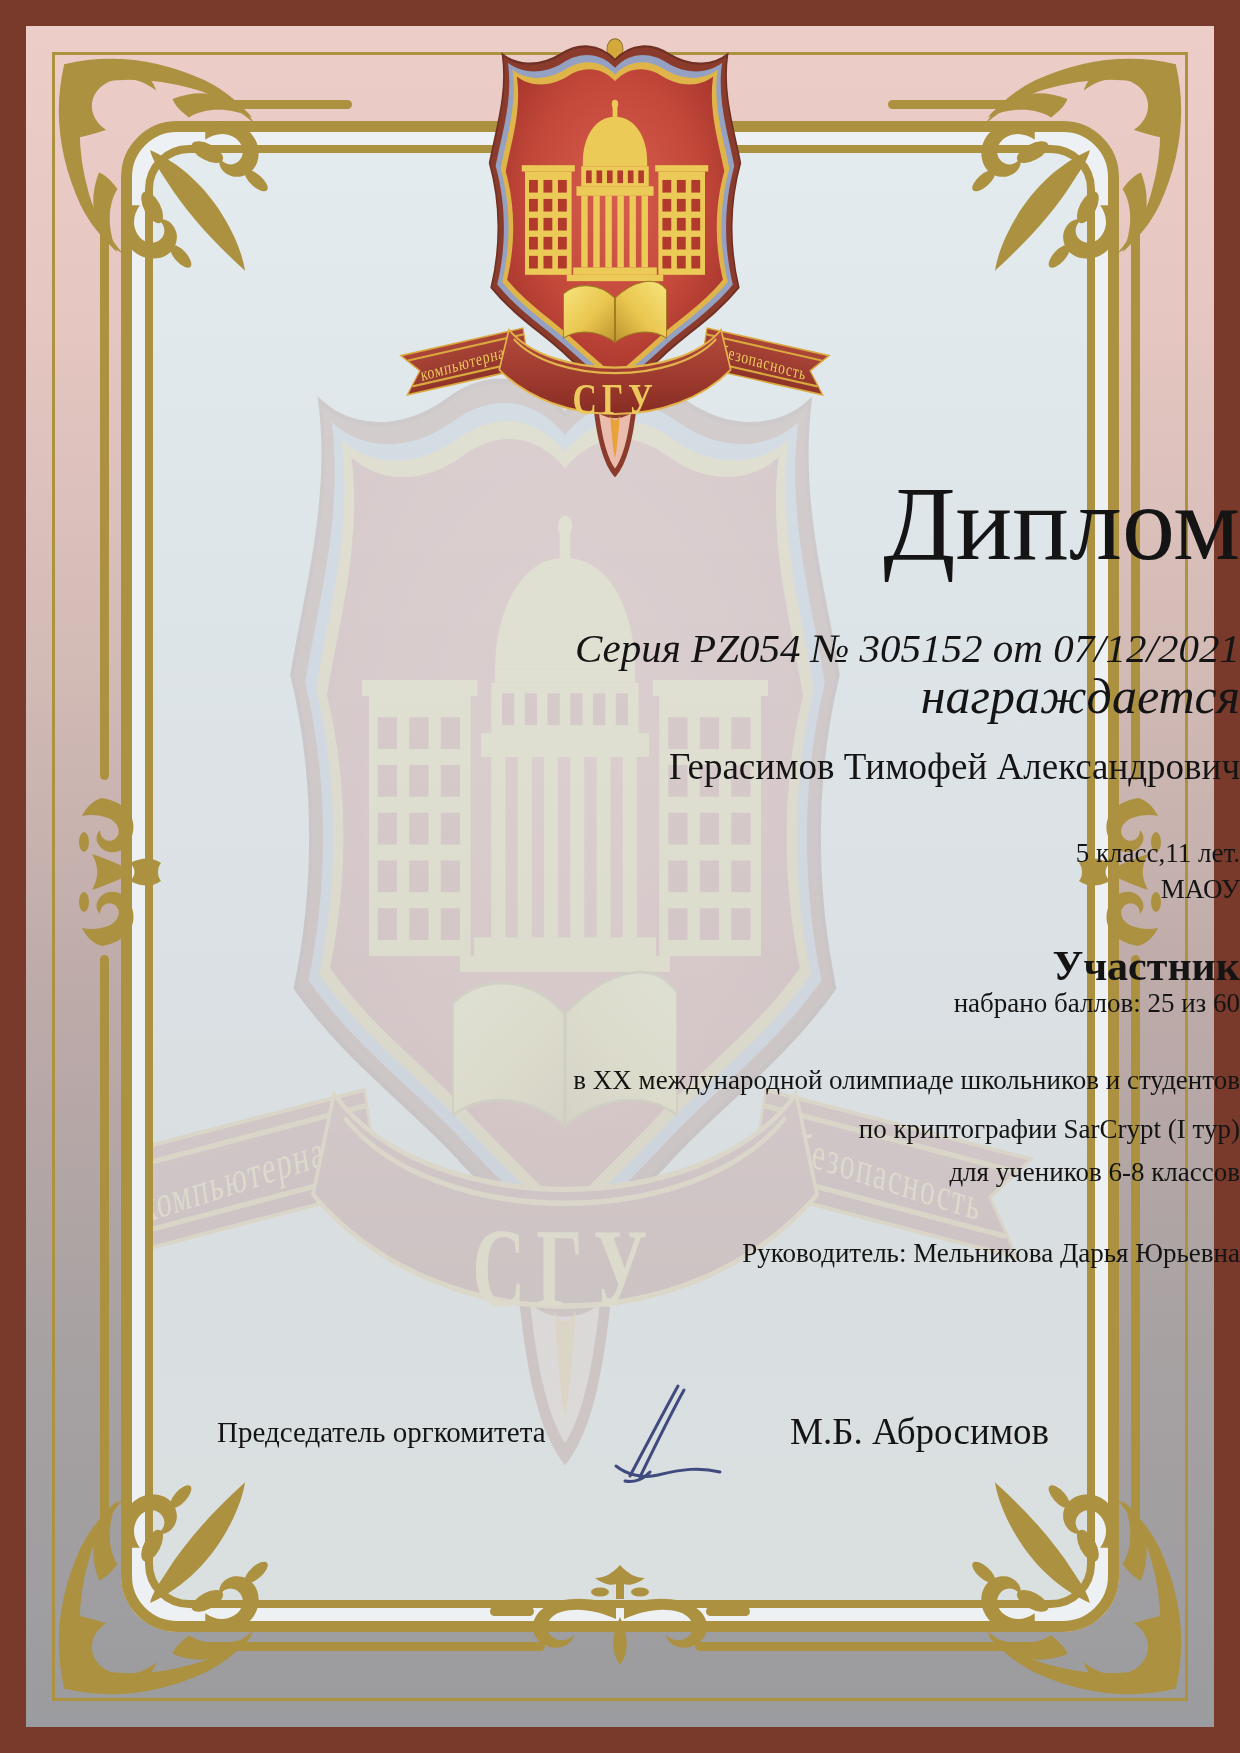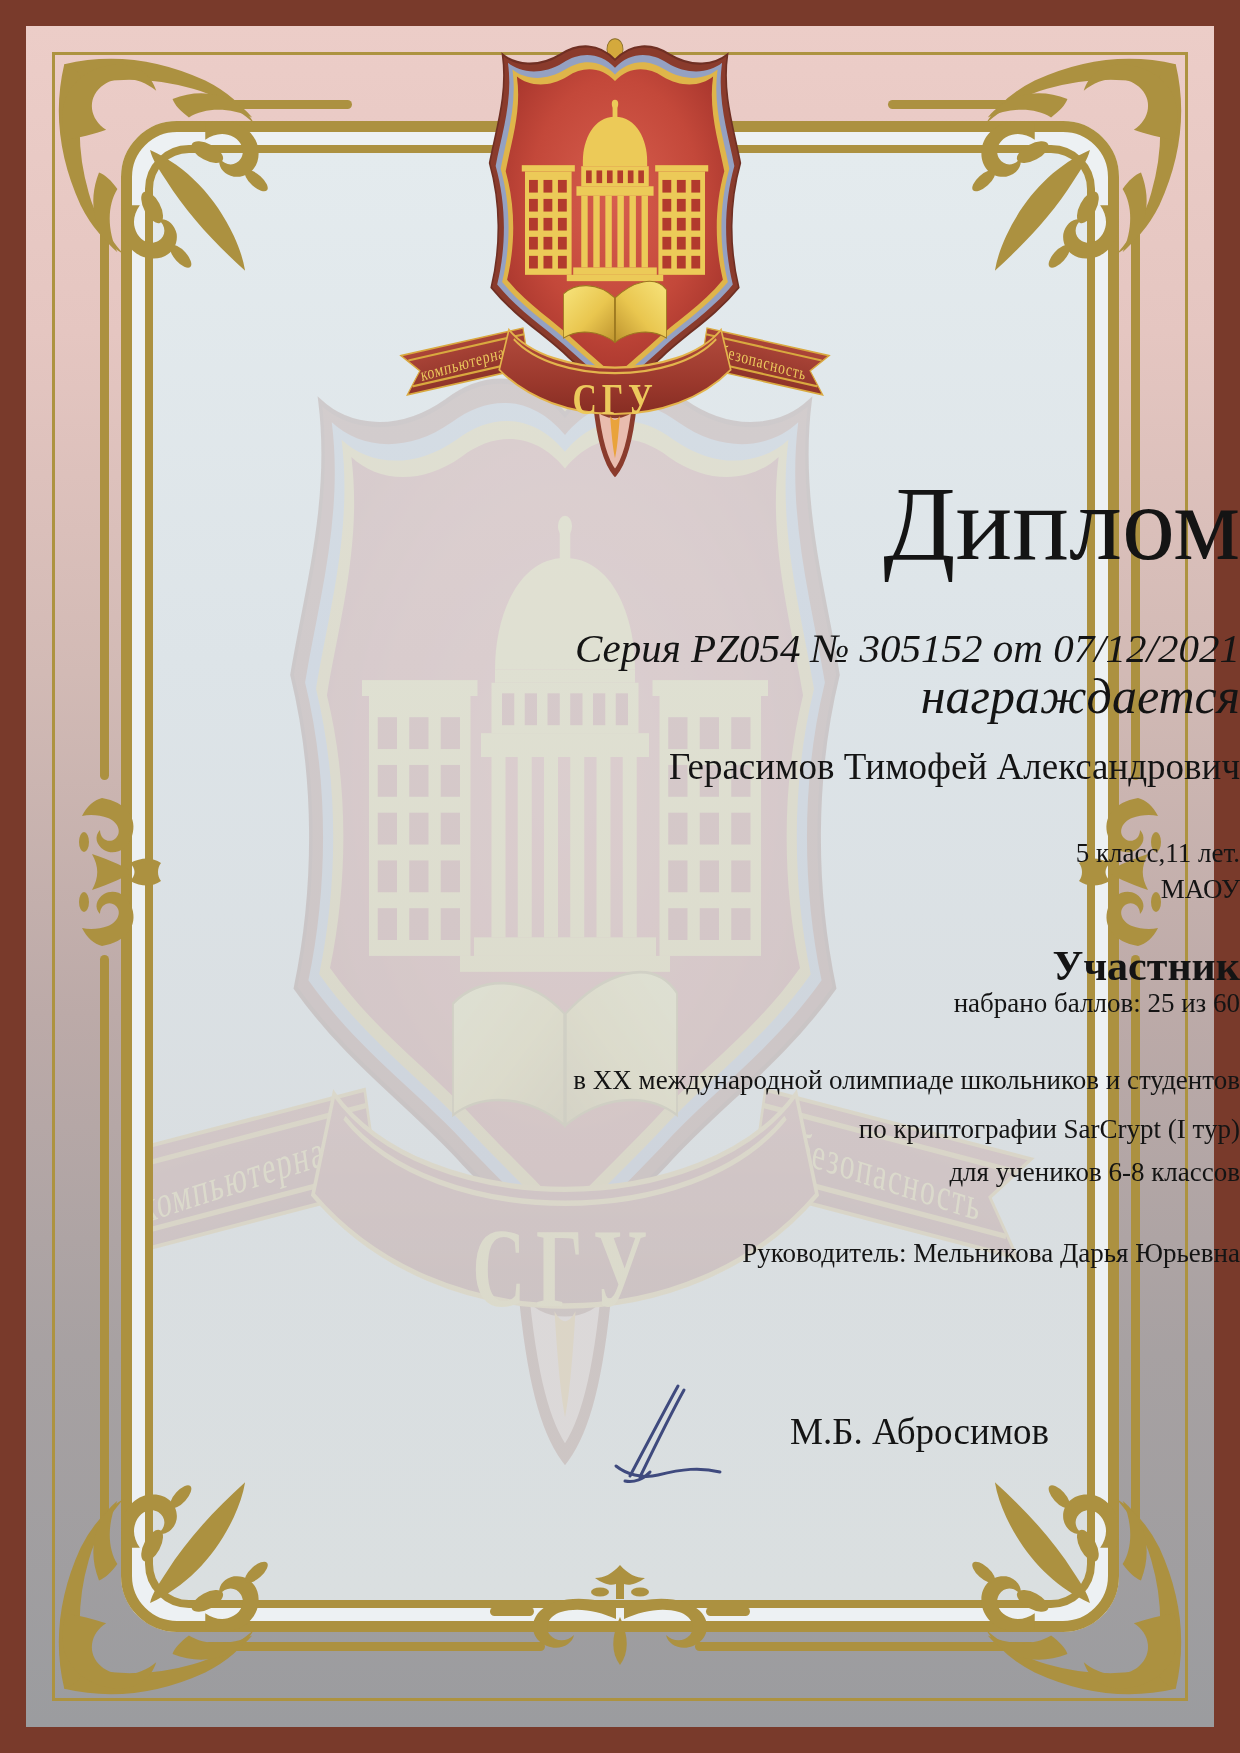--- a/index.html
+++ b/index.html
@@ -254,20 +254,21 @@
 <div class="abs txt plain31" style="top:824px">5 класс,11 лет.</div>
 <div class="abs txt plain31" style="top:860px">МАОУ</div>
 <div class="abs txt result" style="top:936px">Участник</div>
 <div class="abs txt plain31" style="top:974px">набрано баллов: 25 из 60</div>
 <div class="abs txt plain31" style="top:1051px">в XX международной олимпиаде школьников и студентов</div>
 <div class="abs txt plain31" style="top:1100px">по криптографии SarCrypt (I тур)</div>
 <div class="abs txt plain31" style="top:1143px">для учеников 6-8 классов</div>
 <div class="abs txt plain31" style="top:1224px">Руководитель: Мельникова Дарья Юрьевна</div>
 
 <div class="abs role" style="left:217px;top:1412px">
+  <div>Председатель оргкомитета</div>
 </div>
 
 <svg class="abs" style="left:592px;top:1380px" width="170" height="105" viewBox="0 0 170 105">
   <g fill="none" stroke="#3f4a7e" stroke-width="3" stroke-linecap="round">
     <path d="M38,96 C56,62 76,24 86,6"></path>
     <path d="M48,97 C64,64 82,28 92,10"></path>
     <path d="M24,86 C34,94 50,99 66,95 C90,89 108,87 128,92"></path>
     <path d="M58,92 C52,99 42,103 33,101"></path>
   </g>
 </svg>

